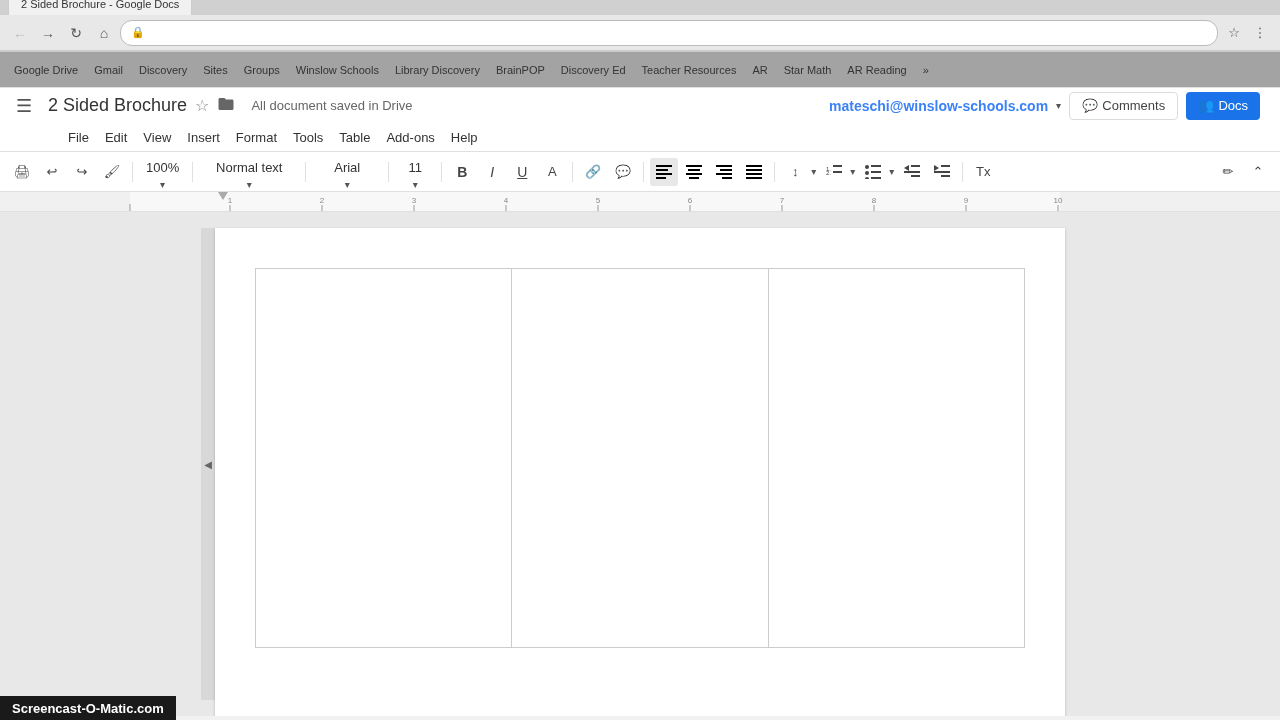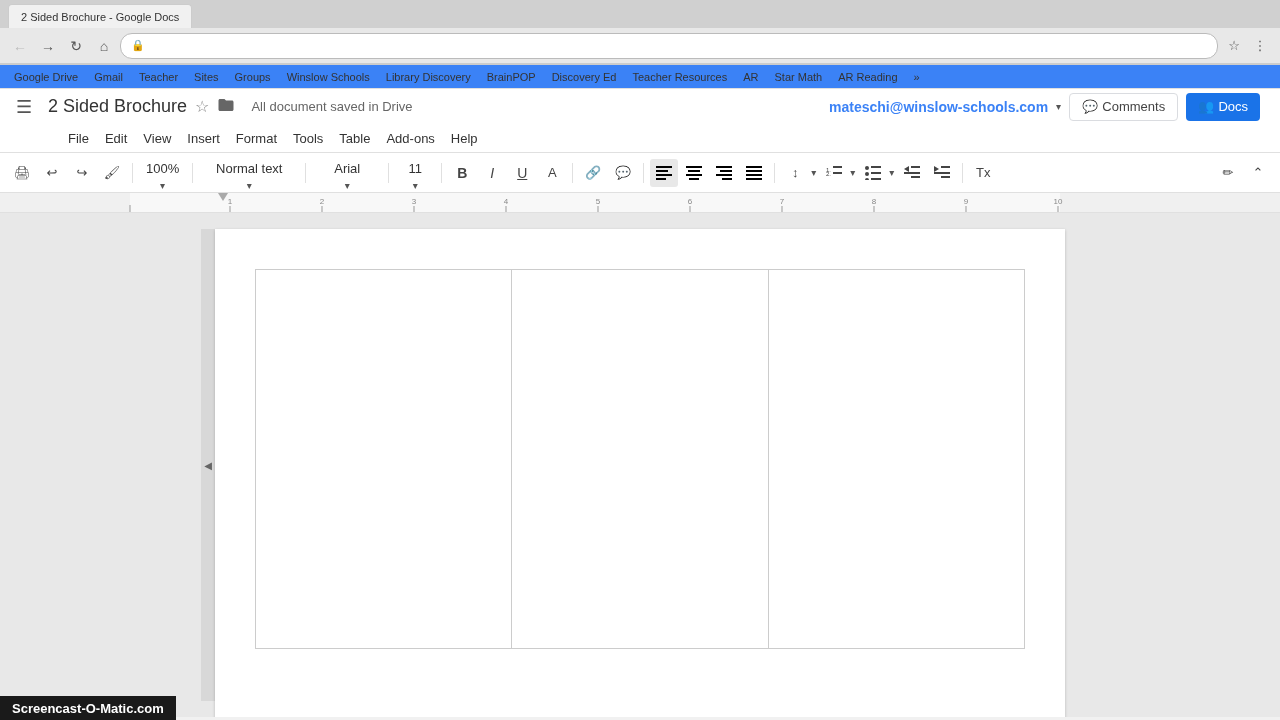--- a/index.html
+++ b/index.html
@@ -5,21 +5,21 @@
     * { margin: 0; padding: 0; box-sizing: border-box; }
     body { width: 1280px; height: 720px; overflow: hidden; font-family: Arial, sans-serif; background: #f1f1f1; }
 
     
     .browser-chrome {
       background: #e8e8e8;
       border-bottom: 1px solid #ccc;
     }
     .browser-tabs {
       background: #d0d0d0;
-      height: 28px;
+      height: 15px;
       display: flex;
       align-items: flex-end;
       padding-left: 8px;
     }
     .browser-tab {
       background: #f1f1f1;
       height: 24px;
       padding: 0 12px;
       font-size: 11px;
       display: flex;
@@ -74,22 +74,22 @@
       background: transparent;
       border: none;
       cursor: pointer;
       display: flex; align-items: center; justify-content: center;
       color: #555;
       font-size: 13px;
     }
 
     
     .bookmark-bar {
-      background: #3b82f6;
-      height: 24px;
+      background: #a3a3a3;
+      height: 36px;
       display: flex;
       align-items: center;
       padding: 0 8px;
       gap: 4px;
       border-bottom: 1px solid #e0e0e0;
       overflow: hidden;
     }
     .bookmark-item {
       font-size: 11px;
       color: #333;
@@ -329,21 +329,21 @@
     <div class="browser-icons">
       <button class="browser-icon-btn">☆</button>
       <button class="browser-icon-btn">⋮</button>
     </div>
   </div>
 </div>
 
 <div class="bookmark-bar">
   <span class="bookmark-item">Google Drive</span>
   <span class="bookmark-item">Gmail</span>
-  <span class="bookmark-item">Teacher</span>
+  <span class="bookmark-item">Discovery</span>
   <span class="bookmark-item">Sites</span>
   <span class="bookmark-item">Groups</span>
   <span class="bookmark-item">Winslow Schools</span>
   <span class="bookmark-item">Library Discovery</span>
   <span class="bookmark-item">BrainPOP</span>
   <span class="bookmark-item">Discovery Ed</span>
   <span class="bookmark-item">Teacher Resources</span>
   <span class="bookmark-item">AR</span>
   <span class="bookmark-item">Star Math</span>
   <span class="bookmark-item">AR Reading</span>

